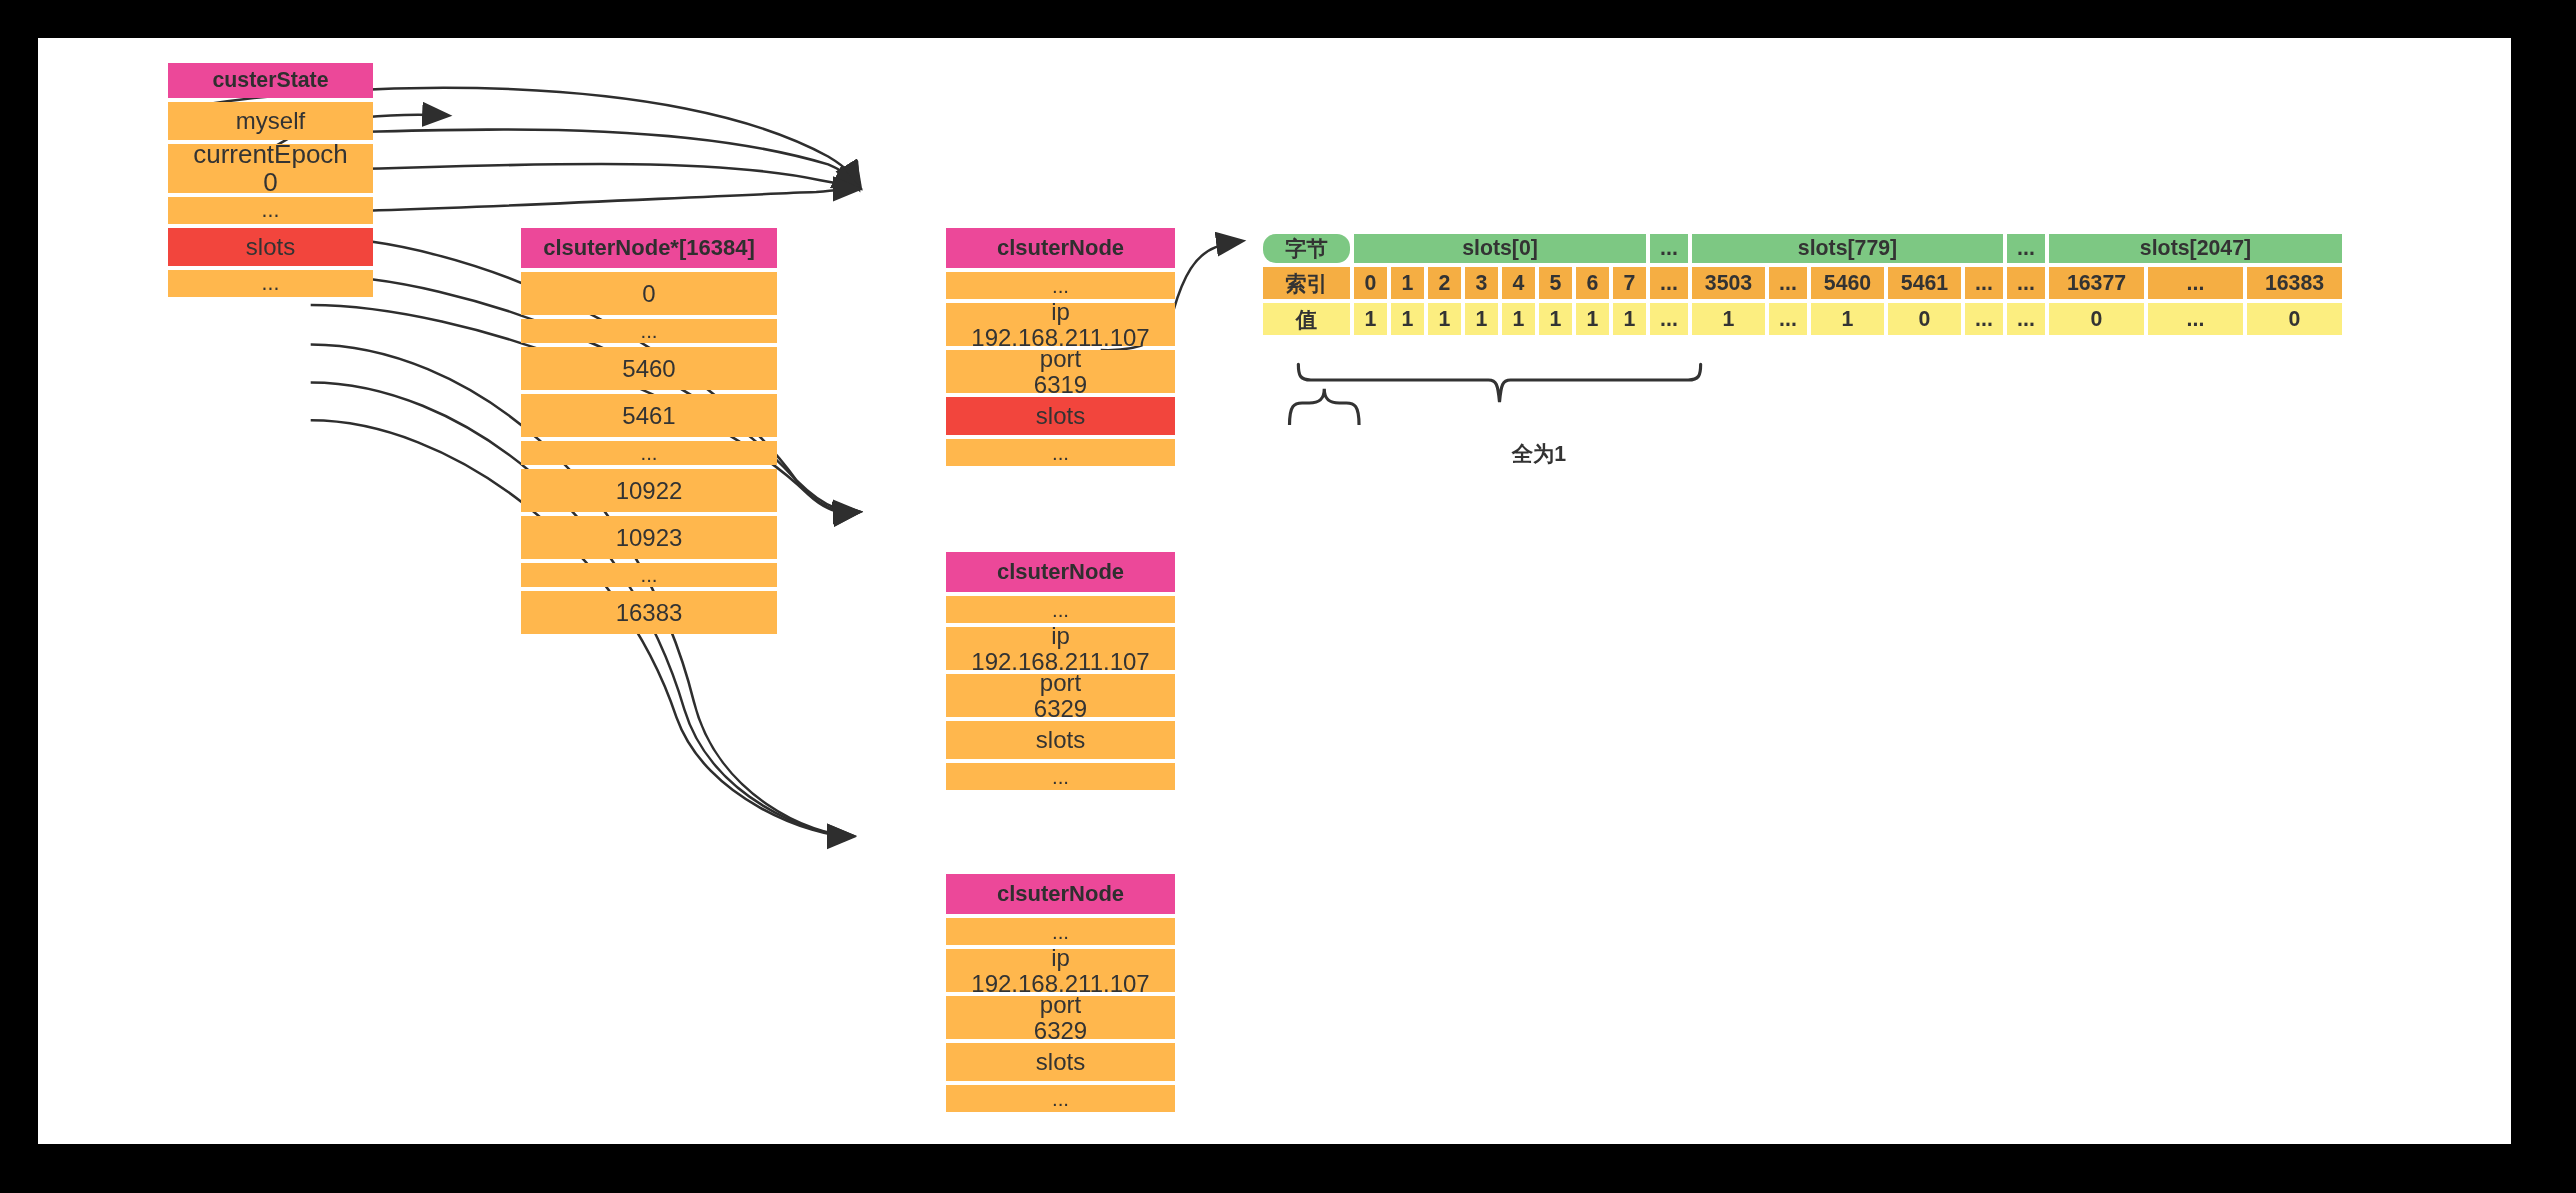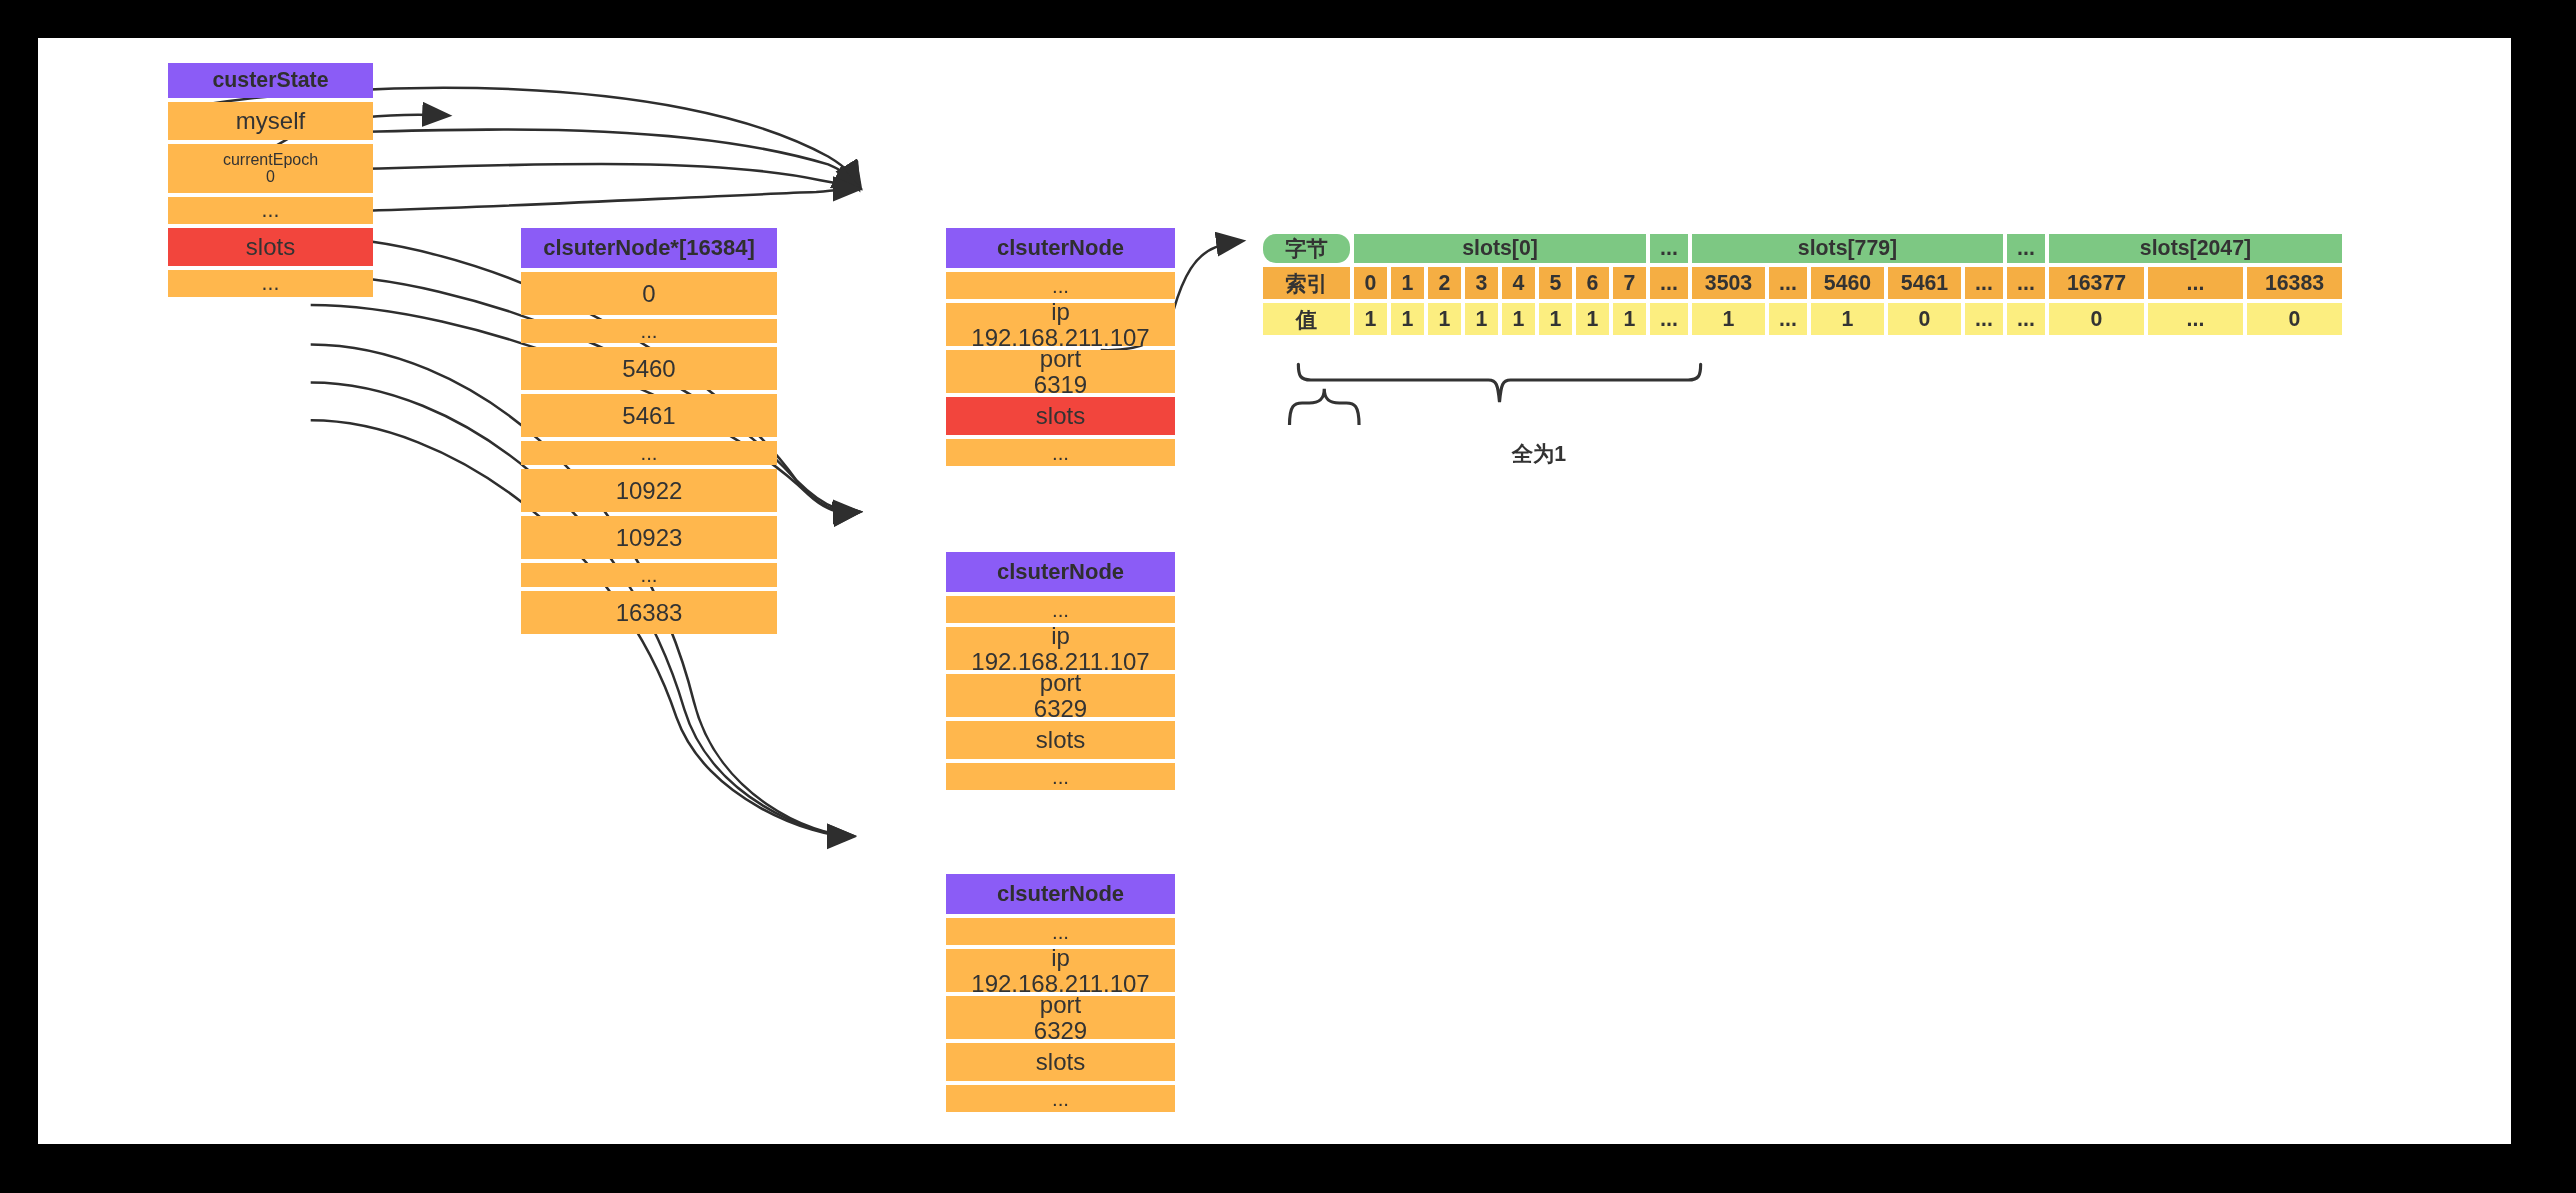--- a/index.html
+++ b/index.html
@@ -42,21 +42,21 @@
     width: 100%;
     display: flex;
     align-items: center;
     justify-content: center;
     text-align: center;
     color: #333333;
     overflow: hidden;
     line-height: 1.05;
   }
   .cell.head {
-    background: #8b5cf6;
+    background: #ec4899;
     font-weight: bold;
     color: #2f2f2f;
   }
   .cell.body {
     background: #FFB74D;
   }
   .cell.red {
     background: #F2453D;
   }
   .cell + .cell {
@@ -72,21 +72,21 @@
   }
 
   
   #cluster-state {
     left: 130px;
     top: 25px;
     width: 205px;
   }
   #cluster-state .head { height: 35px; font-size: 21.3px; }
   #cluster-state .r-myself { height: 38px; font-size: 24px; }
-  #cluster-state .r-epoch  { height: 49px; font-size: 16px; }
+  #cluster-state .r-epoch  { height: 49px; font-size: 26px; }
   #cluster-state .r-dots1  { height: 27px; font-size: 21.3px; }
   #cluster-state .r-slots  { height: 38px; font-size: 24px; }
   #cluster-state .r-dots2  { height: 27px; font-size: 21.3px; }
 
   
   #node-array {
     left: 466px;
     top: 190px;
     width: 273px;
     padding-left: 17px;

